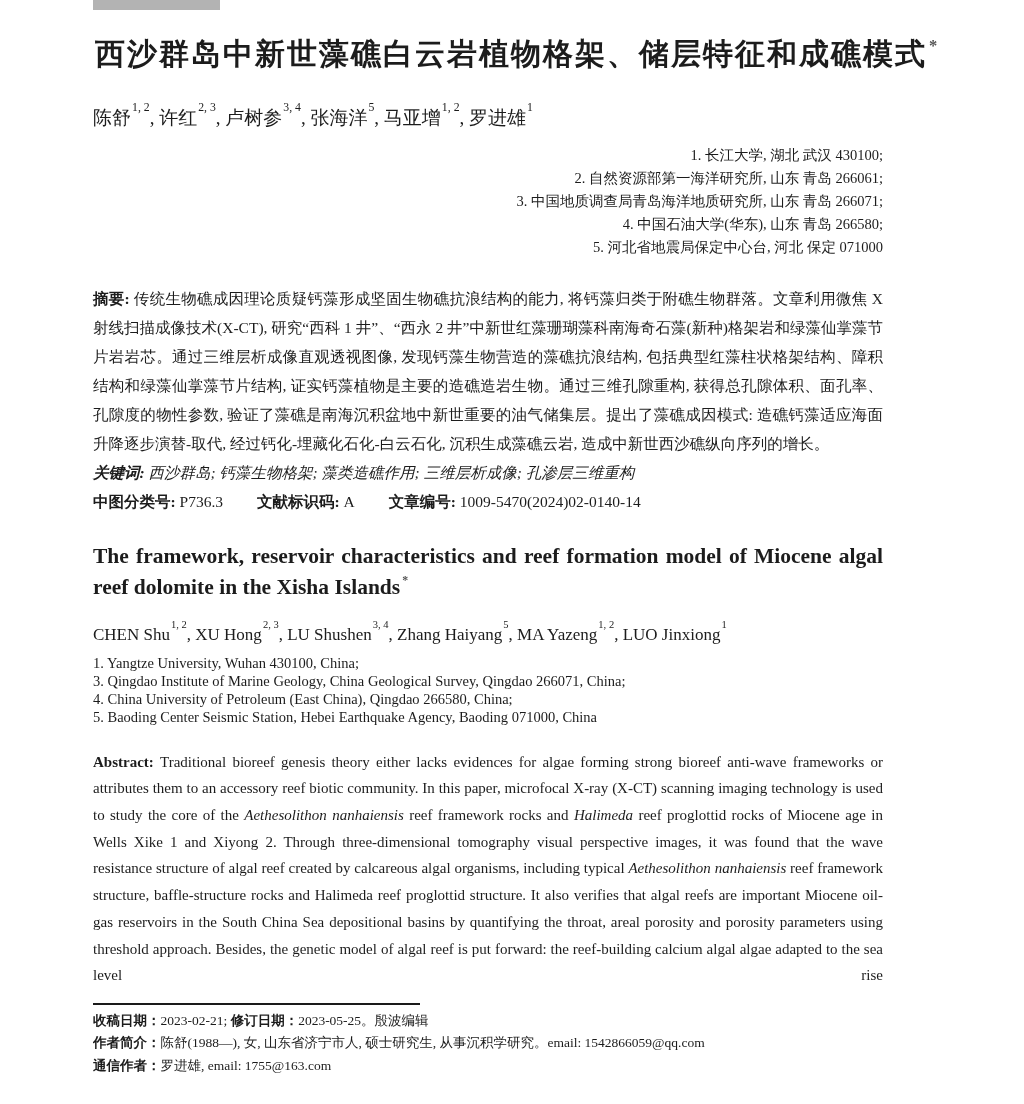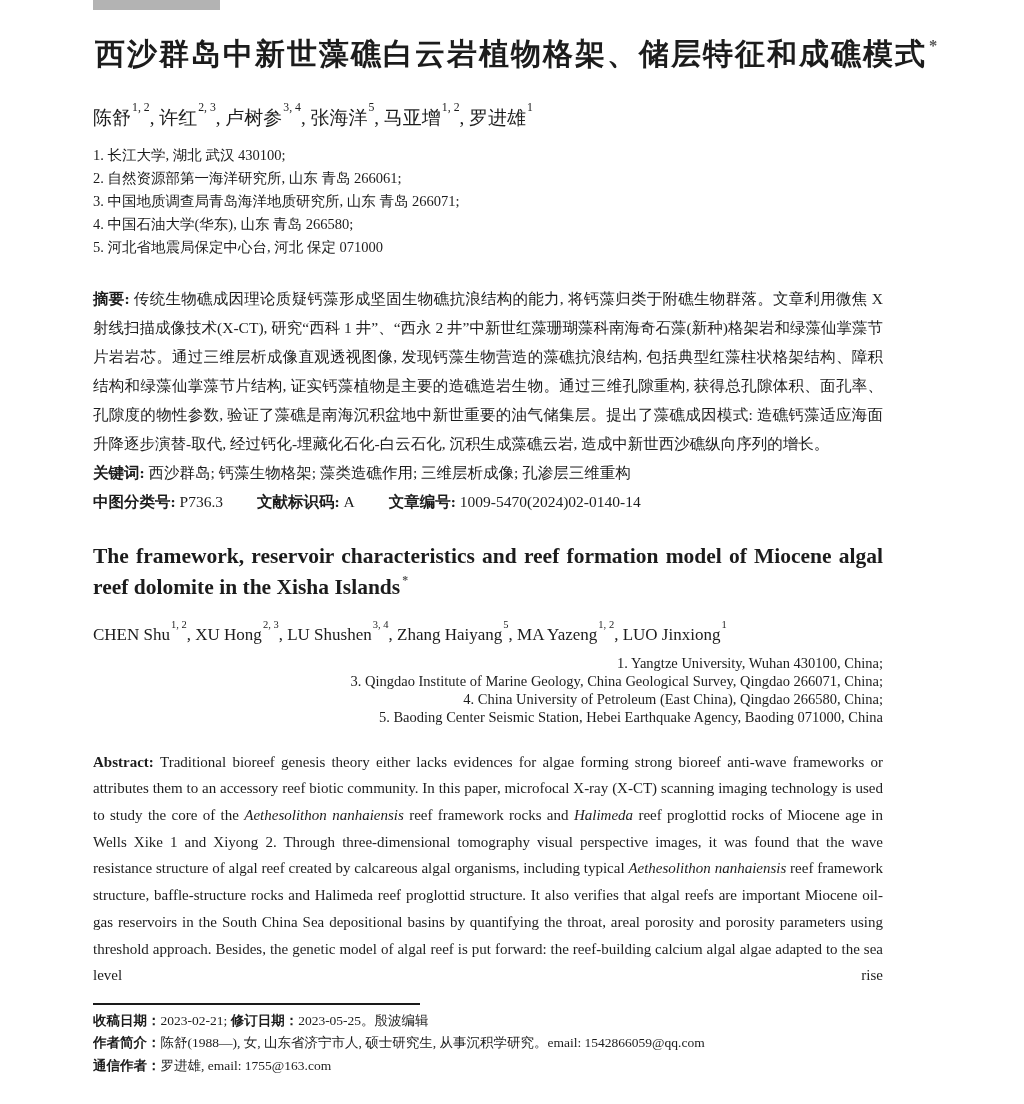--- a/index.html
+++ b/index.html
@@ -10,30 +10,30 @@
   .header-bar{position:absolute;left:93px;top:0;width:127px;height:10px;background:#b3b3b3;}
   .b{font-weight:700;}
   .it{font-style:italic;}
   sup{font-size:.62em;position:relative;top:-.45em;margin-left:1px;line-height:0;}
   .title-mark{color:#555;font-size:.55em;position:relative;top:-.8em;margin-left:2px;}
 
   .cn-title{margin:33px 0 0 2px;font-size:30px;line-height:42px;font-weight:700;
             letter-spacing:2px;white-space:nowrap;}
   .cn-authors{margin-top:25px;font-size:19px;line-height:26px;}
   .cn-affils{margin-top:13px;font-size:14.5px;}
-  .cn-affils div{line-height:23px;}
+  .cn-affils div{line-height:23px;text-align:right;}
   .cn-abstract{margin-top:25px;font-size:15.5px;line-height:29px;text-align:justify;}
-  .cn-keywords{font-size:15.5px;line-height:29px;}
+  .cn-keywords{font-size:15.5px;line-height:29px;font-style:italic;}
   .cn-meta{font-size:15.5px;line-height:29px;}
   .cn-meta .gap{display:inline-block;width:34px;}
 
   .en-title{margin-top:25px;font-size:21.5px;line-height:30.5px;font-weight:700;
             text-align:justify;}
   .en-authors{margin-top:12px;font-size:17px;line-height:24px;}
-  .en-affils{margin-top:7px;font-size:14.5px;text-align:right;}
+  .en-affils{margin-top:7px;font-size:14.5px;}
   .en-affils div{line-height:18.2px;}
   .en-abstract{margin-top:22px;font-size:15px;line-height:26.7px;text-align:justify;
                text-align-last:justify;}
 
   .footnote-block{position:absolute;left:93px;right:94px;top:1003px;bottom:0;
                   background:#fff;overflow:hidden;}
   .footnote-divider{width:327px;border-top:2px solid #1a1a1a;margin:0 0 5px 0;}
   .footnotes{font-size:13.5px;text-align:justify;}
   .fn-line{line-height:22.3px;}
 </style>

